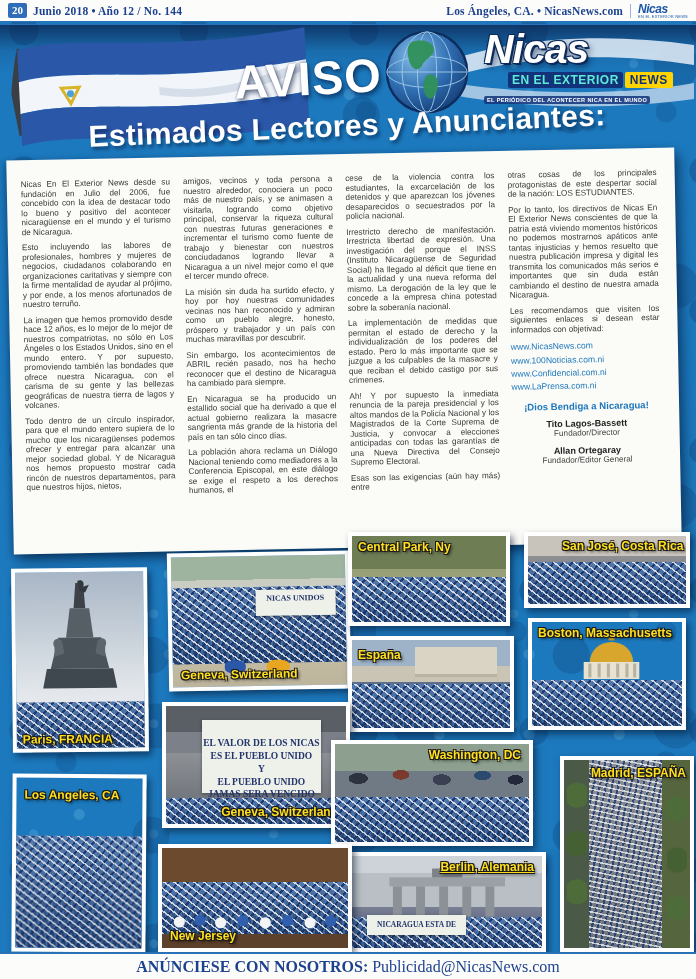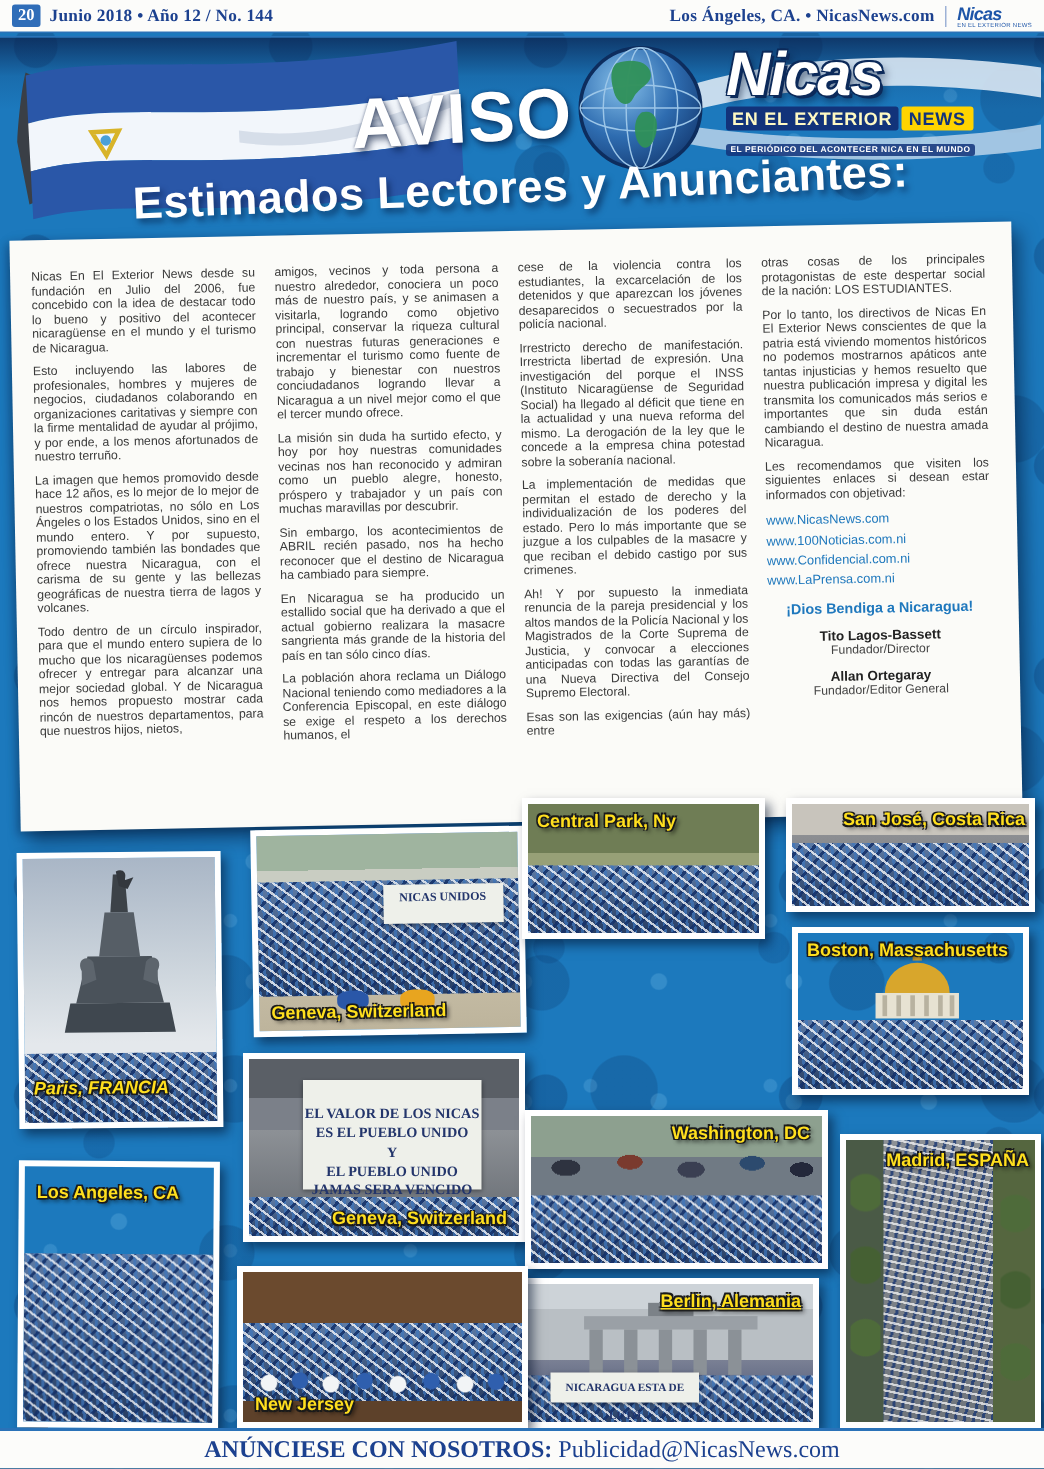--- a/index.html
+++ b/index.html
@@ -40,22 +40,22 @@
     letter-spacing:1px; transform:rotate(-3deg);
     text-shadow:2px 3px 5px rgba(0,18,55,.6), 0 0 2px rgba(0,25,70,.5); }
   .brand { position:absolute; right:2px; top:0; width:338px; height:92px; }
   .brand-ribbons { position:absolute; inset:0; }
   .globe { position:absolute; left:28px; top:4px; width:86px; height:86px; }
   .logo-block { position:absolute; right:10px; top:6px; width:200px; text-align:left; }
   .logo-name { font-style:italic; font-weight:bold; font-size:41px; line-height:.9; color:#fff;
     letter-spacing:-1px;
     text-shadow:2px 2px 0 #0c2a5a, -1px -1px 0 #0c2a5a, 1px -1px 0 #0c2a5a, -1px 1px 0 #0c2a5a, 3px 4px 6px rgba(0,15,45,.6); }
   .logo-line2 { margin-top:2px; white-space:nowrap; }
-  .logo-exterior { background:#12337a; color:#fef9c3; font-weight:bold; font-size:12px; padding:1px 4px;
-    border-radius:2px; letter-spacing:.5px; }
+  .logo-exterior { background:#12337a; color:#5eead4; font-weight:bold; font-size:12px; padding:1px 4px;
+    border-radius:2px; letter-spacing:.5px;margin-left:24px; }
   .logo-news { background:#ffd400; color:#12337a; font-weight:bold; font-size:12px; padding:1px 5px;
     border-radius:2px; margin-left:2px; letter-spacing:.5px; }
   .logo-tagline { margin-top:3px; background:rgba(18,51,122,.85); color:#fff; font-size:5.6px;
     font-weight:bold; letter-spacing:.35px; padding:1px 3px; border-radius:2px; display:inline-block; }
   .subtitle { position:absolute; left:62px; top:84px; width:570px; text-align:center; font-size:30px;
     font-weight:bold; color:#fff; transform:rotate(-2.4deg); letter-spacing:.3px;
     text-shadow:2px 3px 4px rgba(0,18,55,.55); }
 
   
   .sheet { position:absolute; left:10px; top:154px; width:668px; height:394px; background:#fbfbf8;
@@ -94,21 +94,21 @@
   .ph-central { left:348px; top:532px; width:162px; height:94px;
     background:linear-gradient(180deg,#6f7d55 0 38%,#97a077 38% 52%,#7c6f5a 52%,#4c4236 100%); }
   .ph-sanjose { left:524px; top:532px; width:166px; height:76px;
     background:linear-gradient(180deg,#c8c4bc 0 30%,#8d8f93 30%,#6a6c70 100%); }
   .ph-espana { left:348px; top:636px; width:166px; height:96px;
     background:linear-gradient(180deg,#9fb3c8 0 30%,#c9c4b4 30% 48%,#5d6f8b 48%,#34456b 100%); }
   .ph-boston { left:528px; top:618px; width:158px; height:112px;
     background:linear-gradient(180deg,#b9c9d8 0 30%,#a8induced 0,#9b5f49 30% 52%,#5a6b8d 52%,#2e4068 100%); }
   .ph-geneva2 { left:162px; top:702px; width:188px; height:126px;
     background:linear-gradient(180deg,#5a5f66 0 22%,#7b8089 22% 40%,#8d9196 40%,#63686f 100%); }
-  .ph-washington { left:350px; top:740px; width:202px; height:106px;
+  .ph-washington { left:331px; top:740px; width:202px; height:106px;
     background:linear-gradient(180deg,#8da08f 0 28%,#707a84 28% 55%,#4e5a74 55%,#303e5e 100%); }
   .ph-la { left:12px; top:774px; width:134px; height:178px; transform:rotate(.4deg);
     background:linear-gradient(180deg,#9aa3ad 0 26%,#7e8globe 0,#7e88a0 26% 50%,#51628a 50%,#2b3c64 100%); }
   .ph-madrid { left:560px; top:756px; width:134px; height:196px;
     background:linear-gradient(90deg,#4a5a46 0 20%,#8e9296 20% 78%,#55663f 78%); }
   .ph-berlin { left:348px; top:852px; width:198px; height:100px;
     background:linear-gradient(180deg,#cdd3d8 0 18%,#b9bfc4 18% 55%,#7a8094 55%,#3f4c6e 100%); }
   .ph-nj { left:158px; top:844px; width:194px; height:108px;
     background:linear-gradient(180deg,#6b4a2e 0 60%,#8a6742 60% 82%,#5d412a 82%); }
 
@@ -261,41 +261,46 @@
     <svg class="statue" viewBox="0 0 80 130">
       <path d="M36,4 L44,4 L46,30 L34,30 Z" fill="#3c4248"></path>
       <path d="M38,2 C42,0 46,2 44,8 L50,6 L46,14 L40,12 Z" fill="#33383e"></path>
       <path d="M30,30 L50,30 L54,60 L26,60 Z" fill="#565e66"></path>
       <path d="M18,60 L62,60 L70,92 L10,92 Z" fill="#4a525a"></path>
       <path d="M6,92 L74,92 L78,112 L2,112 Z" fill="#3f474f"></path>
       <path d="M14,70 C10,62 18,58 22,64 L24,76 L14,80 Z" fill="#5d656d"></path>
       <path d="M66,70 C70,62 62,58 58,64 L56,76 L66,80 Z" fill="#5d656d"></path>
     </svg>
     <div class="crowd" style="height:26%"></div>
-    <span class="label" style="left:6px; bottom:16px;font-style:italic;">Paris, FRANCIA</span>
+    <span class="label" style="left:6px; bottom:2px;">Paris, FRANCIA</span>
   </div>
 
   <div class="photo ph-geneva1">
     <div class="banner-white" style="left:48%; top:26%; width:46%; height:20%; font-size:8px; line-height:2.2;">NICAS UNIDOS</div>
     <div class="crowd" style="height:58%; bottom:18%;"></div>
     <div style="position:absolute; left:30%; bottom:10%; width:12%; height:10%; background:#2a57a8; border-radius:40%;"></div>
     <div style="position:absolute; left:54%; bottom:9%; width:13%; height:11%; background:#e8a51f; border-radius:40%;"></div>
     <span class="label" style="left:8px; bottom:5px;">Geneva, Switzerland</span>
   </div>
 
   <div class="photo ph-central">
     <div class="crowd" style="height:52%"></div>
     <span class="label" style="left:6px; top:4px;">Central Park, Ny</span>
   </div>
 
   <div class="photo ph-sanjose">
     <div class="crowd" style="height:62%"></div>
     <span class="label" style="left:34px; top:3px;">San José, Costa Rica</span>
   </div>
 
+  <div class="photo ph-espana">
+    <div style="position:absolute; left:40%; top:8%; width:52%; height:34%; background:#d9d4c4; box-shadow:inset 0 -3px 0 #b9b4a2;"></div>
+    <div class="crowd" style="height:50%"></div>
+    <span class="label" style="left:6px; top:8px;">España</span>
+  </div>
 
   <div class="photo ph-boston">
     <svg class="dome" viewBox="0 0 80 70">
       <path d="M12,44 A28,26 0 0 1 68,44 Z" fill="#d8a62c"></path>
       <rect x="36" y="6" width="8" height="10" fill="#d8a62c"></rect>
       <rect x="4" y="44" width="72" height="22" fill="#e7e2d2"></rect>
       <rect x="10" y="46" width="4" height="18" fill="#b8b2a0"></rect>
         <rect x="22" y="46" width="4" height="18" fill="#b8b2a0"></rect>
       <rect x="34" y="46" width="4" height="18" fill="#b8b2a0"></rect>
         <rect x="46" y="46" width="4" height="18" fill="#b8b2a0"></rect>

